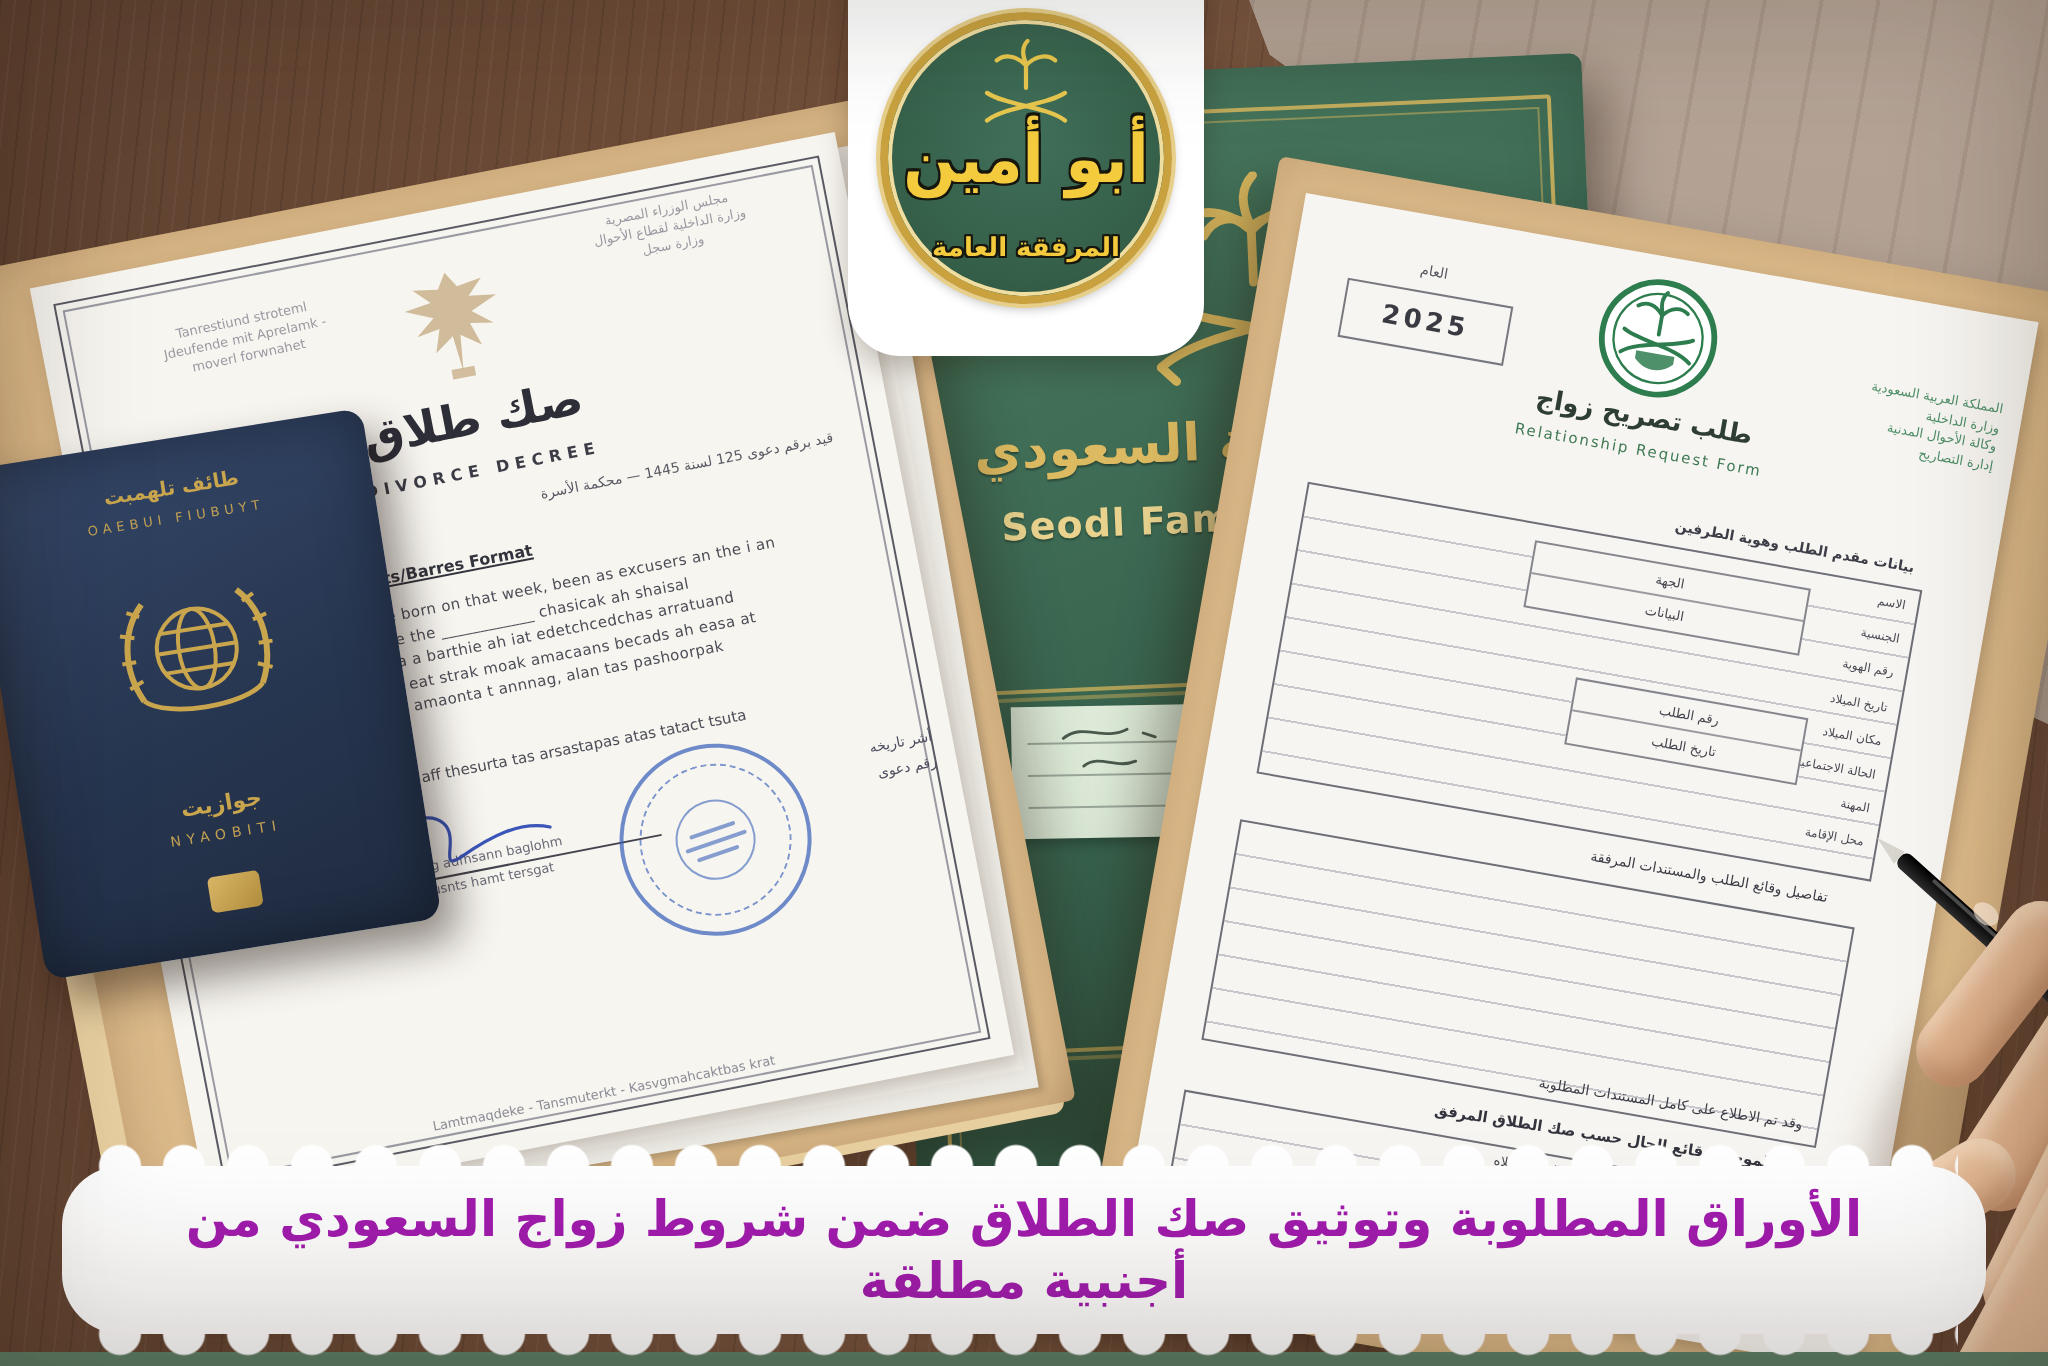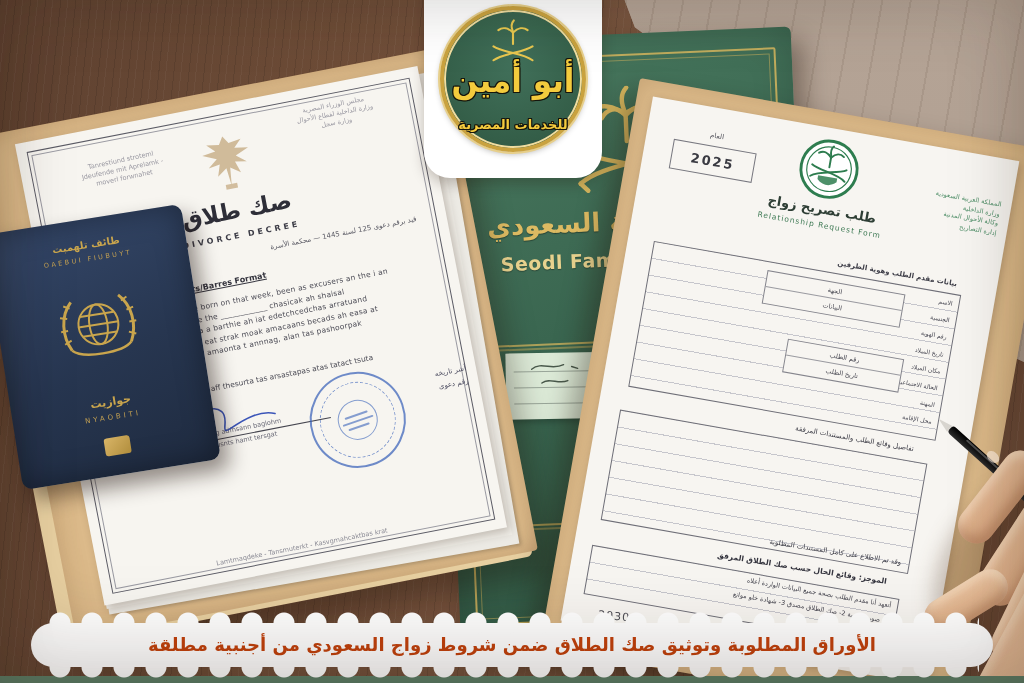--- a/index.html
+++ b/index.html
@@ -163,21 +163,21 @@
   
   .bottom-strip{position:absolute;left:0;right:0;bottom:0;height:7px;background:#5d7f68;z-index:7;}
   .caption{position:absolute;left:3%;width:94%;bottom:16px;z-index:8;background:#fff;border-radius:30px;
     padding:11px 26px;text-align:center;}
   .caption::before{content:"";position:absolute;left:14px;right:14px;top:-11px;height:22px;
     background-image:radial-gradient(circle 11px at 15px 11px,#fff 10px,rgba(255,255,255,0) 11px);
     background-size:32px 22px;background-repeat:repeat-x;}
   .caption::after{content:"";position:absolute;left:14px;right:14px;bottom:-11px;height:22px;
     background-image:radial-gradient(circle 11px at 15px 11px,#fff 10px,rgba(255,255,255,0) 11px);
     background-size:32px 22px;background-repeat:repeat-x;}
-  .caption-text{position:relative;direction:rtl;font-size:18px;font-weight:bold;color:#c2410c;line-height:1.25;}
+  .caption-text{position:relative;direction:rtl;font-size:25px;font-weight:bold;color:#a21caf;line-height:1.25;}
 </style>
 </head>
 <body>
 
 <div class="stage">
 
   <div class="wood"></div>
   <div class="wood-light"></div>
 
   <div class="book">
@@ -370,21 +370,21 @@
         <g fill="none" stroke="#e8c74f" stroke-width="2.6" stroke-linecap="round">
           <path d="M32 18 L32 32"></path>
           <path d="M32 18 C26 12 19 11 14 15"></path>
           <path d="M32 18 C38 12 45 11 50 15"></path>
           <path d="M32 17 C29 10 30 6 33 3"></path>
           <path d="M8 52 C20 43 44 43 56 35"></path>
           <path d="M56 52 C44 43 20 43 8 35"></path>
         </g>
       </svg>
       <div class="logo-name">أبو أمين</div>
-      <div class="logo-sub">للخدمات المصرية</div>
+      <div class="logo-sub">المرفقة العامة</div>
     </div>
   </div>
 
   <div class="bottom-strip"></div>
 
   <div class="caption">
     <div class="caption-text">الأوراق المطلوبة وتوثيق صك الطلاق ضمن شروط زواج السعودي من أجنبية مطلقة</div>
   </div>
 
   <div class="vignette"></div>

